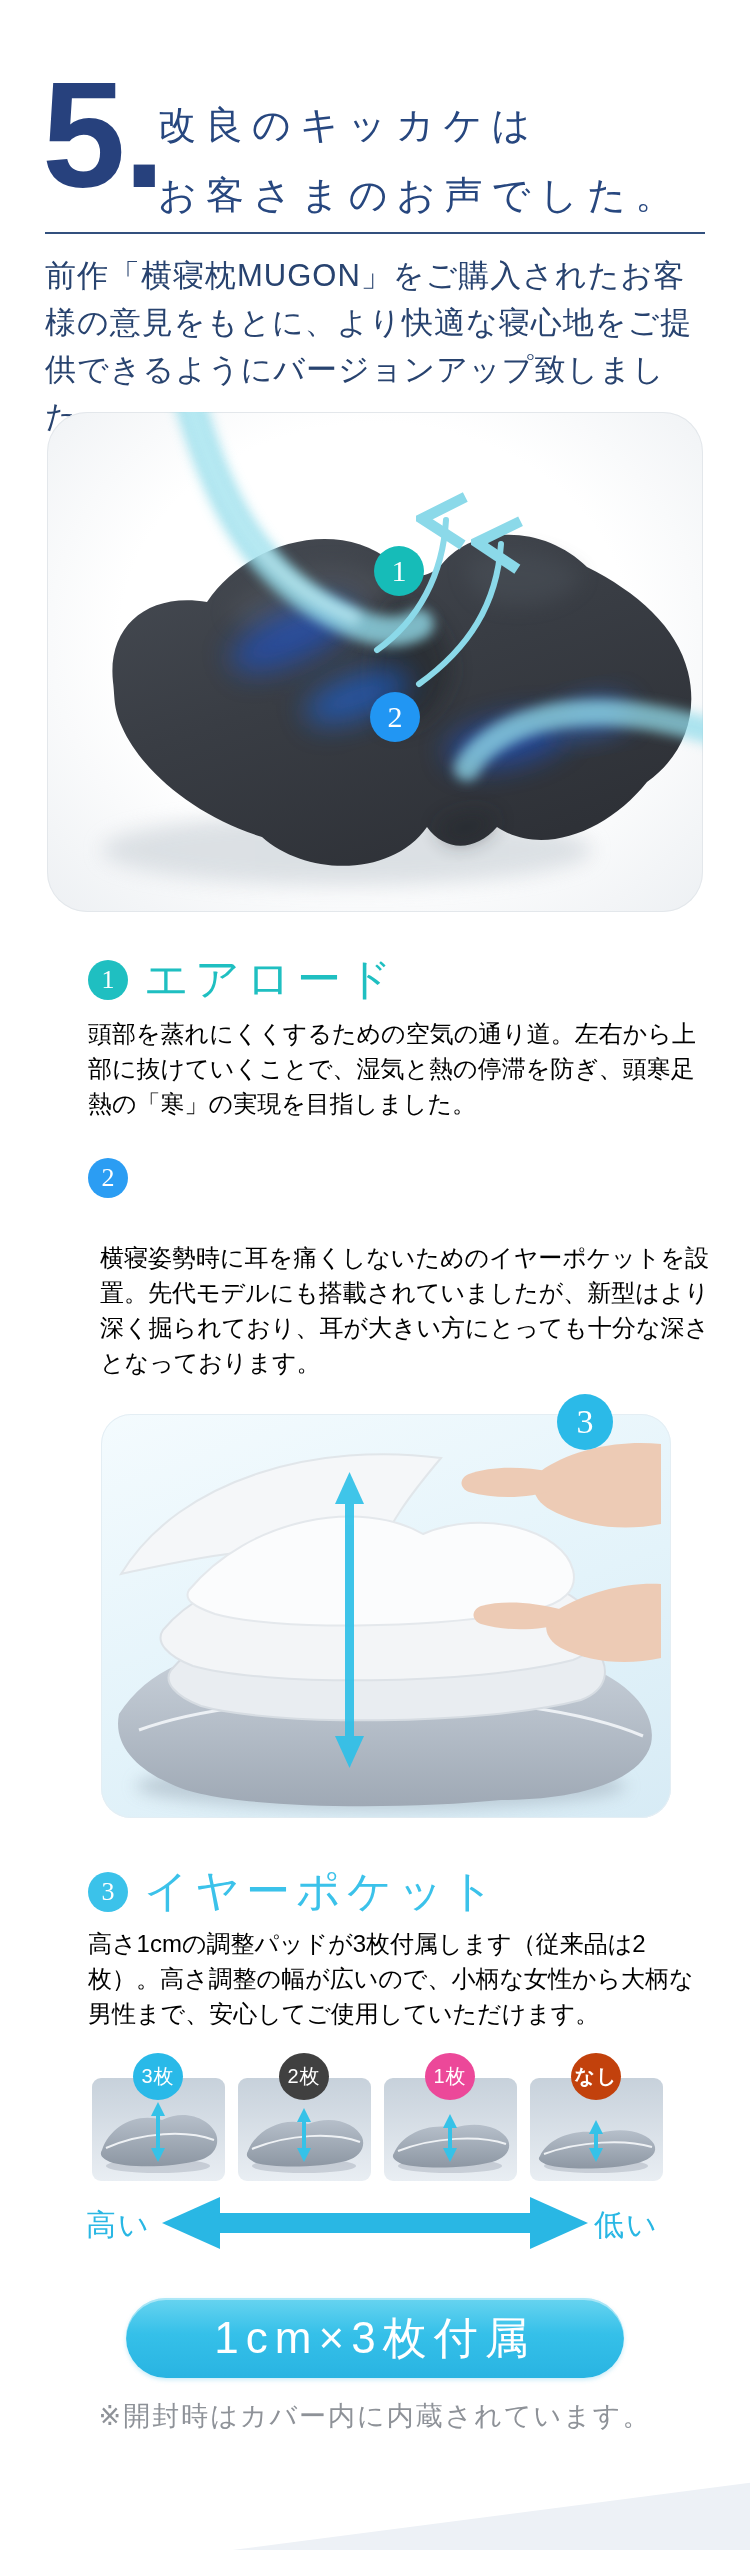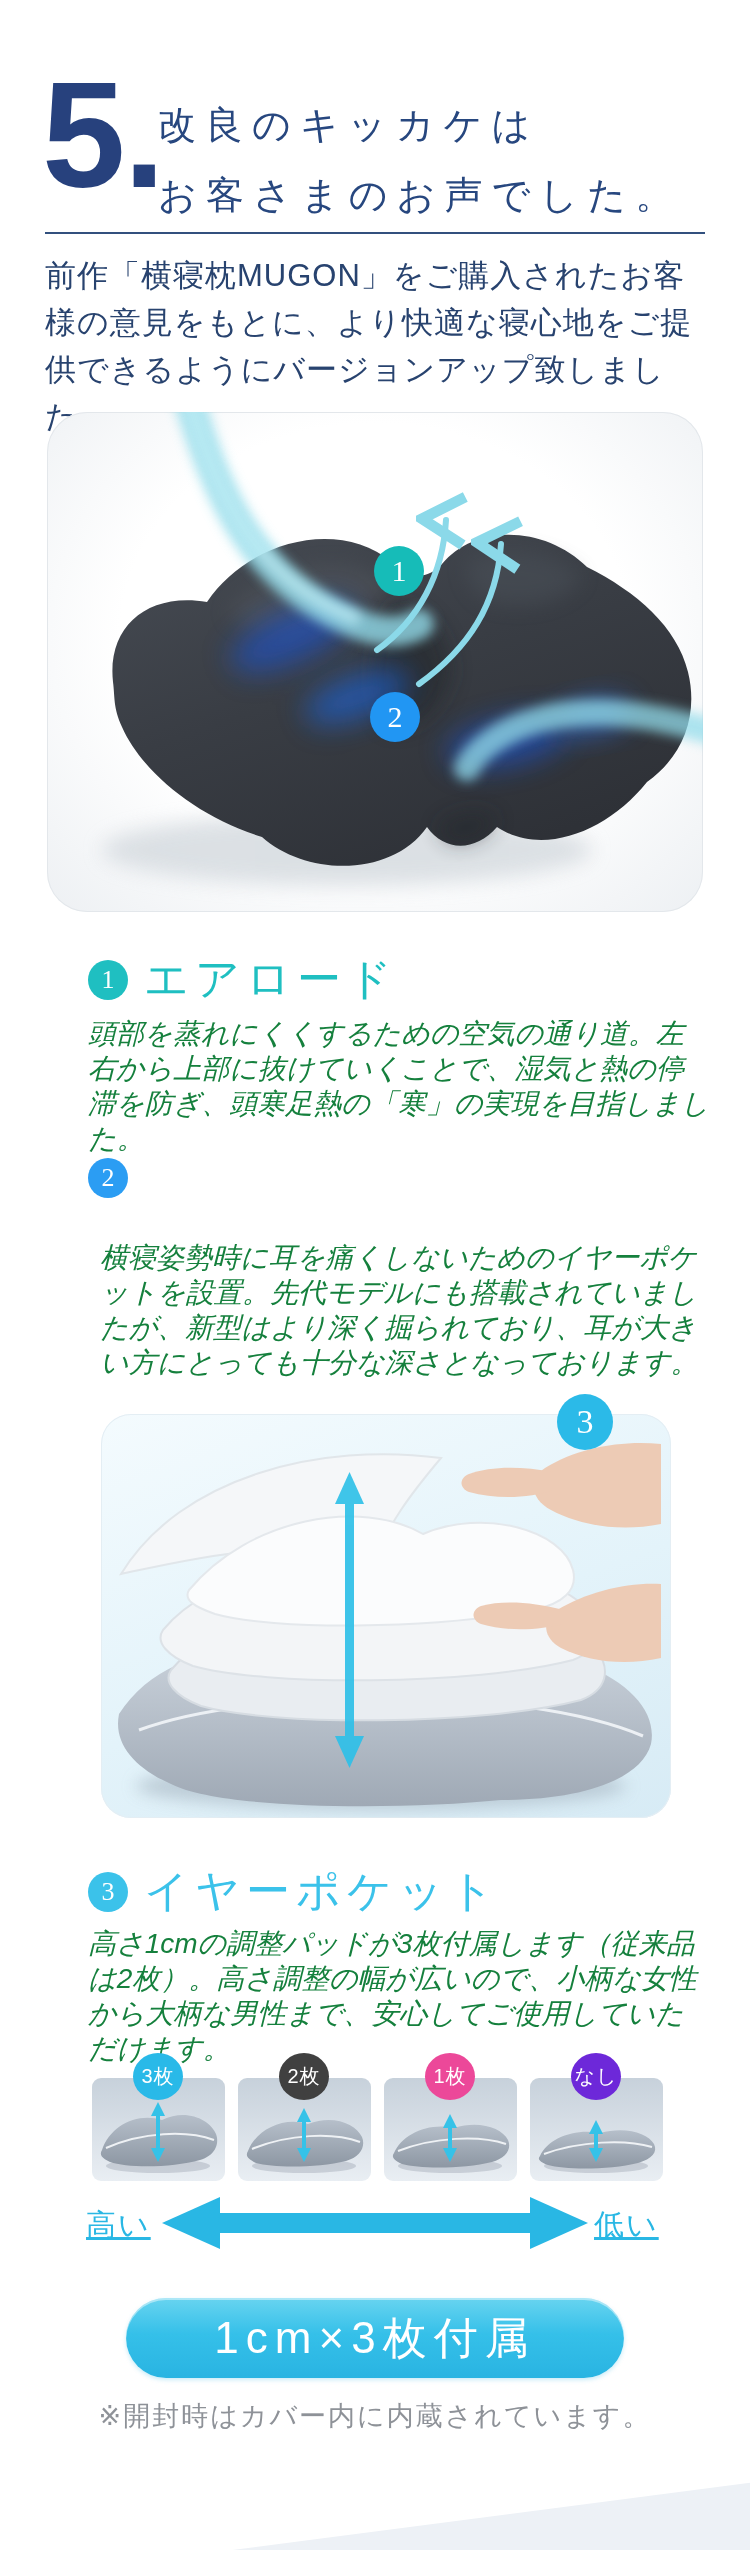--- a/index.html
+++ b/index.html
@@ -53,42 +53,42 @@
 
   
   .sec-head{display:flex;align-items:center;gap:16px;left:88px;}
   .sec-head .badge{
     width:40px;height:40px;border-radius:50%;flex:0 0 auto;
     display:flex;align-items:center;justify-content:center;
     color:#fff;font-family:"Liberation Serif","DejaVu Serif",serif;font-size:26px;
   }
   .sec-head .title{font-size:44px;letter-spacing:6px;font-weight:400;white-space:nowrap;}
   .sec-body{
-    left:88px;width:622px;font-size:28px;line-height:35px;letter-spacing:0px;color:#15803d;font-style:italic;
+    left:88px;width:622px;font-size:24px;line-height:35px;letter-spacing:0px;color:#000000;
   }
   #sec1-head{top:950px;} #sec1-body{top:1016px;}
   #sec2-head{top:1158px;} #sec2-body{top:1228px;}
   #sec3-head{top:1862px;} #sec3-body{top:1926px;}
 
   
   .thumb{
     top:2078px;width:133px;height:103px;border-radius:9px;overflow:hidden;
   }
   .thumb svg{display:block;}
   .t-pos0{left:92px;} .t-pos1{left:238px;} .t-pos2{left:384px;} .t-pos3{left:530px;}
   .thumb-badge{
     top:2053px;width:50px;height:47px;border-radius:50%;
     display:flex;align-items:center;justify-content:center;
     color:#fff;font-size:20px;letter-spacing:1px;z-index:5;
   }
   .tb-pos0{left:133px;} .tb-pos1{left:279px;} .tb-pos2{left:425px;} .tb-pos3{left:571px;}
 
   
   .scale-label{
-    top:2205px;font-size:30px;letter-spacing:2px;color:#29b7e4;white-space:nowrap;text-decoration:underline;
+    top:2205px;font-size:30px;letter-spacing:2px;color:#29b7e4;white-space:nowrap;
   }
   #scale-left{left:86px;} #scale-right{left:594px;}
   .scale-arrow{left:160px;top:2194px;}
 
   
   .cta{
     left:126px;top:2298px;width:498px;height:80px;border-radius:40px;
     background:linear-gradient(180deg,#68d4f0 0%,#35c0e9 45%,#29b4e2 100%);
     box-shadow:inset 0 2px 0 rgba(255,255,255,.45), 0 2px 4px rgba(41,180,226,.25);
     display:flex;align-items:center;justify-content:center;
@@ -293,21 +293,21 @@
         <rect x="64" y="52" width="4" height="22"></rect>
           <polygon points="66,42 59,56 73,56"></polygon>
           <polygon points="66,84 59,70 73,70"></polygon>
       </g>
     </svg>
   </div>
 
   <div class="abs thumb-badge tb-pos0" style="background: rgb(41, 185, 232);">3枚</div>
   <div class="abs thumb-badge tb-pos1" style="background: #404040;">2枚</div>
   <div class="abs thumb-badge tb-pos2" style="background: #ec4899;">1枚</div>
-  <div class="abs thumb-badge tb-pos3" style="background: #6d28d9;">なし</div>
+  <div class="abs thumb-badge tb-pos3" style="background: #c2410c; font-weight: bold;">なし</div>
 
   <div class="abs scale-label" id="scale-left">高い</div>
   <svg class="abs scale-arrow" width="430" height="58" viewBox="0 0 430 58">
     <g fill="#29b7e4">
       <polygon points="2,29 60,3 60,55"></polygon>
       <rect x="58" y="19" width="314" height="20"></rect>
       <polygon points="428,29 370,3 370,55"></polygon>
     </g>
   </svg>
   <div class="abs scale-label" id="scale-right">低い</div>

